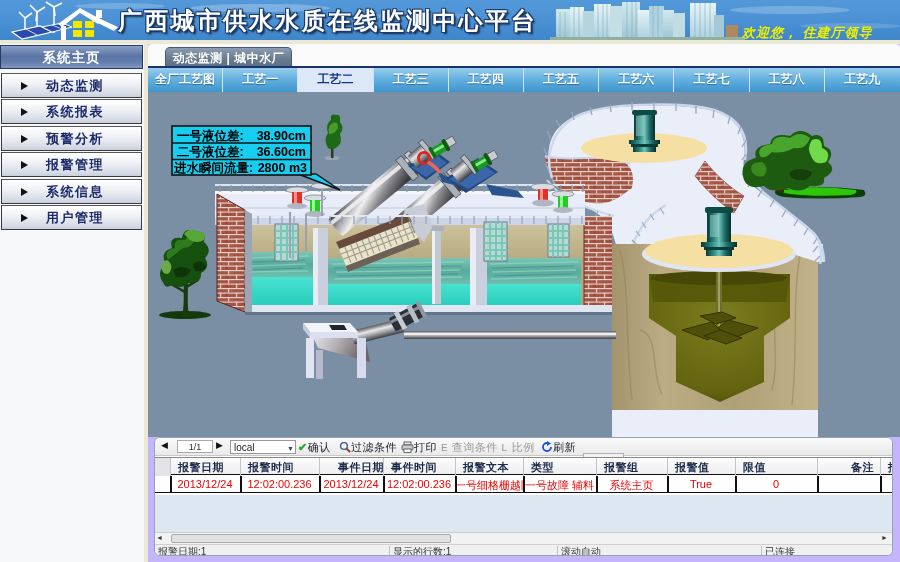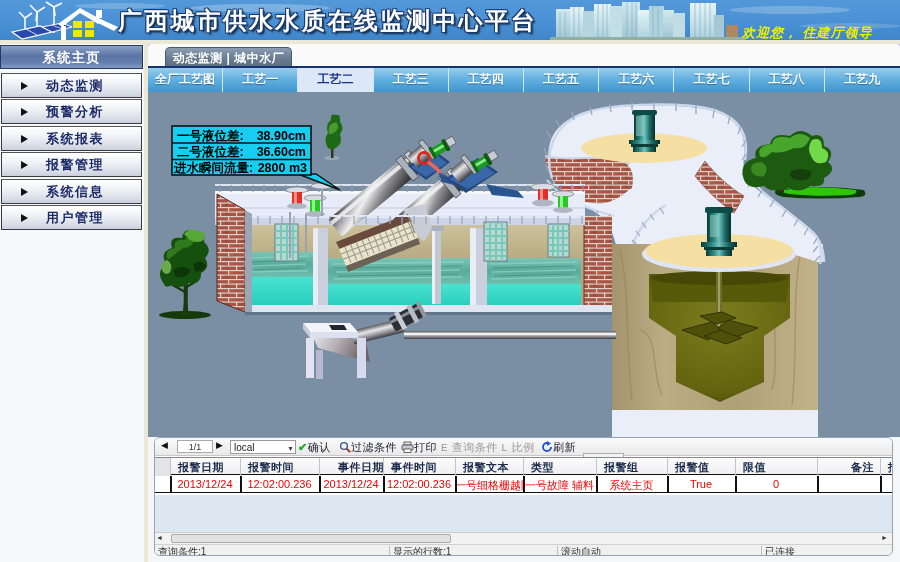--- a/index.html
+++ b/index.html
@@ -10,21 +10,21 @@
 #welcome{position:absolute;left:742px;top:24px;font-size:13px;font-weight:bold;font-style:italic;color:#eef000;letter-spacing:1px;}
 #creamline{position:absolute;left:0;top:40px;width:900px;height:4px;background:#ece8d6;}
 
 #sidebar{position:absolute;left:0;top:44px;width:144px;height:518px;background:#f6f8fa;}
 #sidehead{position:absolute;left:0;top:1px;width:143px;height:24px;background:linear-gradient(180deg,#8ba1c6 0%,#5b74a6 45%,#647eae 75%,#8199c0 100%);border:1px solid #2a3a5e;color:#fff;font-size:13.5px;font-weight:bold;text-align:center;line-height:24px;letter-spacing:1px;}
 #menu{position:absolute;left:1px;top:29px;width:141px;}
 .mi{position:relative;height:25px;margin-bottom:1.4px;background:linear-gradient(180deg,#ffffff 0%,#f0f2f6 40%,#d6dbe5 85%,#c9cfdc 100%);border:1px solid #3a3a42;border-top:1px solid #555;color:#1b2a68;font-size:13px;font-weight:bold;line-height:23px;padding-left:44px;letter-spacing:1.5px;}
 .mi:before{content:"";position:absolute;left:19px;top:8px;border-left:7px solid #111;border-top:4.5px solid transparent;border-bottom:4.5px solid transparent;}
 #sidecream{position:absolute;left:144px;top:44px;width:4px;height:518px;background:#ece8d6;}
 
-#main{position:absolute;left:148px;top:44px;width:752px;height:392px;background:#c4b5fd;}
+#main{position:absolute;left:148px;top:44px;width:752px;height:518px;background:#c4b5fd;}
 #crumbstrip{position:absolute;left:0;top:0;width:752px;height:22px;background:#fafafa;border-radius:4px 4px 0 0;}
 #crumbtab{position:absolute;left:17px;top:3px;width:127px;height:20px;background:linear-gradient(180deg,#8c9db2 0%,#66798f 60%,#5c6f85 100%);border:1px solid #4a5a6e;border-bottom:none;border-radius:5px 5px 0 0;color:#fff;font-size:12px;font-weight:bold;text-align:center;line-height:20px;letter-spacing:0.5px;}
 #navline{position:absolute;left:0;top:22px;width:752px;height:2px;background:#16336e;}
 #tabs{position:absolute;left:0;top:24px;width:752px;height:24px;background:#3c92c8;display:flex;}
 .tab{width:75.2px;height:24px;background:linear-gradient(180deg,#97cdec 0%,#65b1e0 45%,#3e95cd 100%);border-right:1px solid #cfe6f4;color:#fff;font-size:12px;font-weight:bold;text-align:center;line-height:23px;text-shadow:0 1px 1px #2a6a9a;flex:0 0 75.2px;}
 .tab.act{background:#dce7f8;color:#15338a;text-shadow:none;}
 
 #tbar{position:absolute;left:0;top:0;width:739px;height:18px;background:linear-gradient(180deg,#fafafa,#e9e9e9);border-bottom:1px solid #c8c8c8;font-size:11px;color:#223;}
 .arrbtn{position:absolute;top:2px;font-size:9px;color:#111;}
 #pagebox{position:absolute;left:22px;top:2px;width:36px;height:13px;background:#fff;border:1px solid #aaa;font-size:9px;text-align:center;line-height:12px;color:#333;}
@@ -143,22 +143,22 @@
 </svg>
 
     <div id="title">广西城市供水水质在线监测中心平台</div>
     <div id="welcome">欢迎您， 住建厅领导</div>
   </div>
   <div id="creamline"></div>
   <div id="sidebar">
     <div id="sidehead">系统主页</div>
     <div id="menu">
       <div class="mi">动态监测</div>
+      <div class="mi">系统报表</div>
       <div class="mi">预警分析</div>
-      <div class="mi">系统报表</div>
       <div class="mi">报警管理</div>
       <div class="mi">系统信息</div>
       <div class="mi">用户管理</div>
     </div>
   </div>
   <div id="sidecream"></div>
   <div id="main">
     <div id="crumbstrip">
         <div id="crumbtab">动态监测 | 城中水厂</div>
       </div>
@@ -760,21 +760,21 @@
           <div class="rsep" style="left:662px;"></div>
           <div class="rsep" style="left:725px;"></div>
 </div>
 <div id="tempty"></div>
 <div id="hscroll">
   <div class="scbtn" style="left:1px;">◄</div>
   <div id="scthumb"></div>
   <div class="scbtn" style="left:726px;">►</div>
 </div>
 <div id="sbar">
-  <span style="position:absolute;left:3px;">查询条件:1</span>
+  <span style="position:absolute;left:3px;">报警日期:1</span>
   <span style="position:absolute;left:238px;">显示的行数:1</span>
   <span style="position:absolute;left:406px;">滚动自动</span>
   <span style="position:absolute;left:610px;">已连接</span>
   <div class="ssep" style="left:234px;"></div>
           <div class="ssep" style="left:402px;"></div>
           <div class="ssep" style="left:606px;"></div>
 </div>
 </div>
   </div>
 </div>

